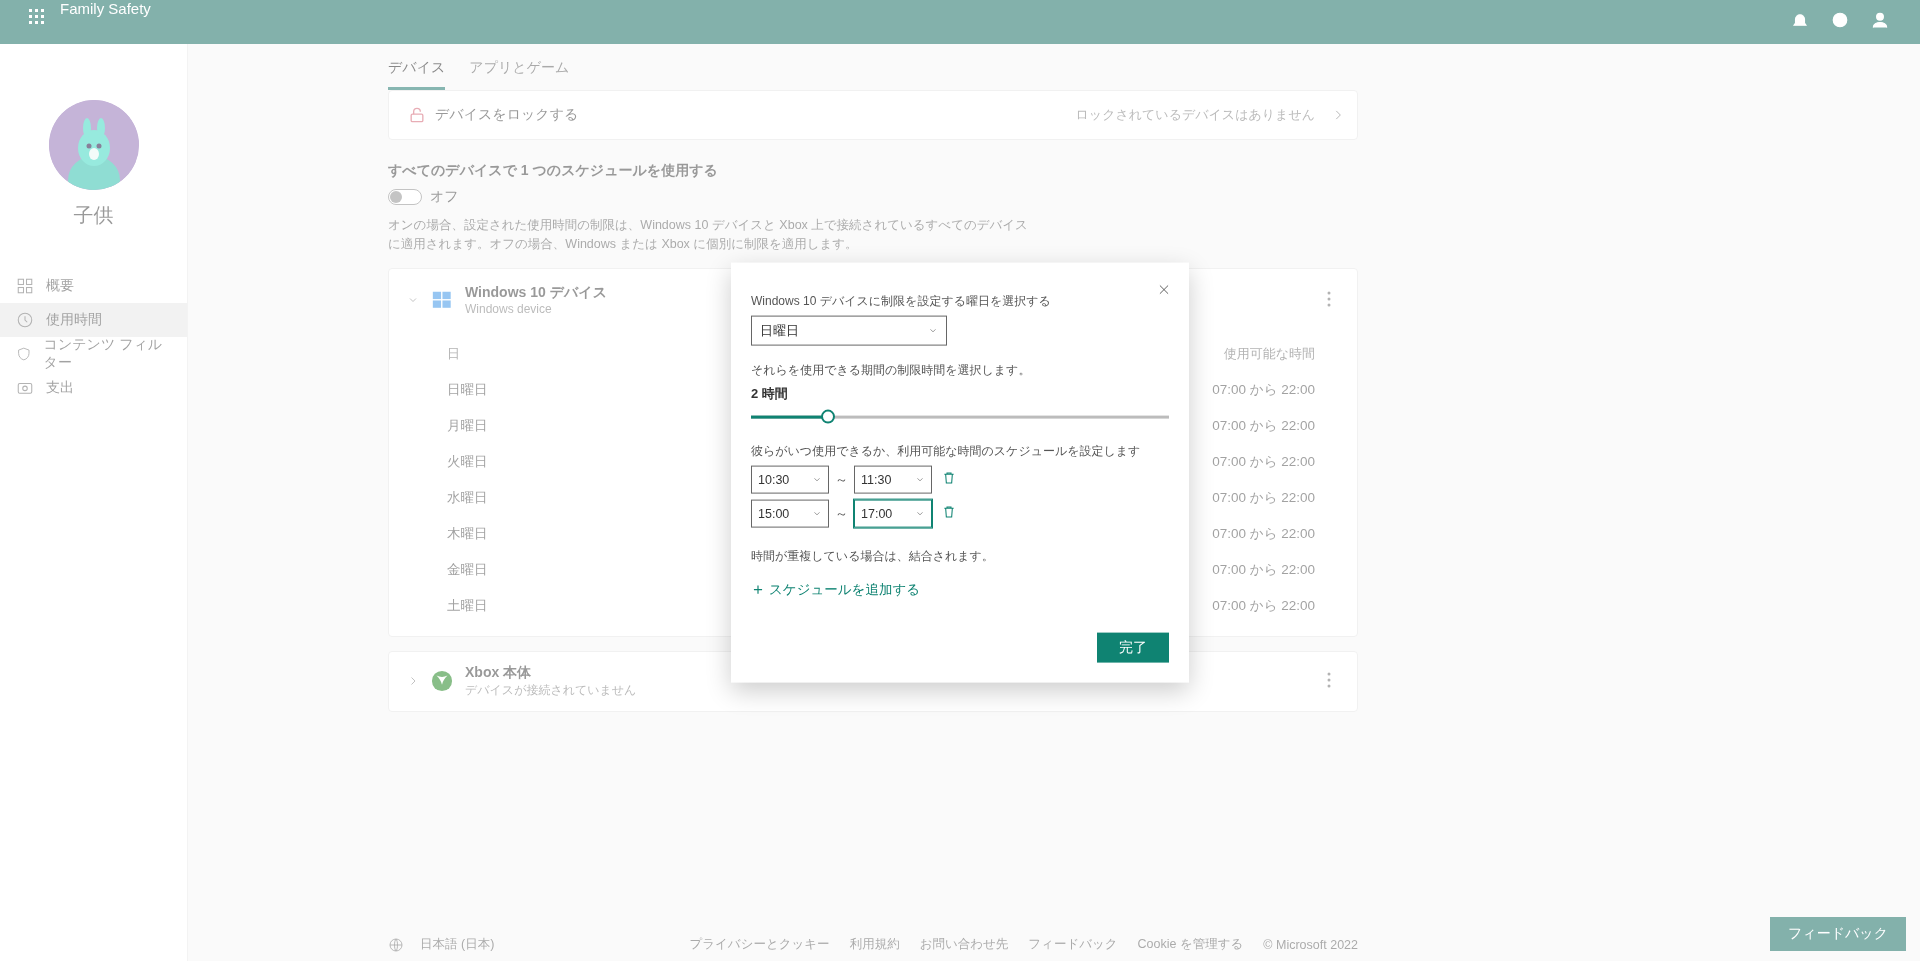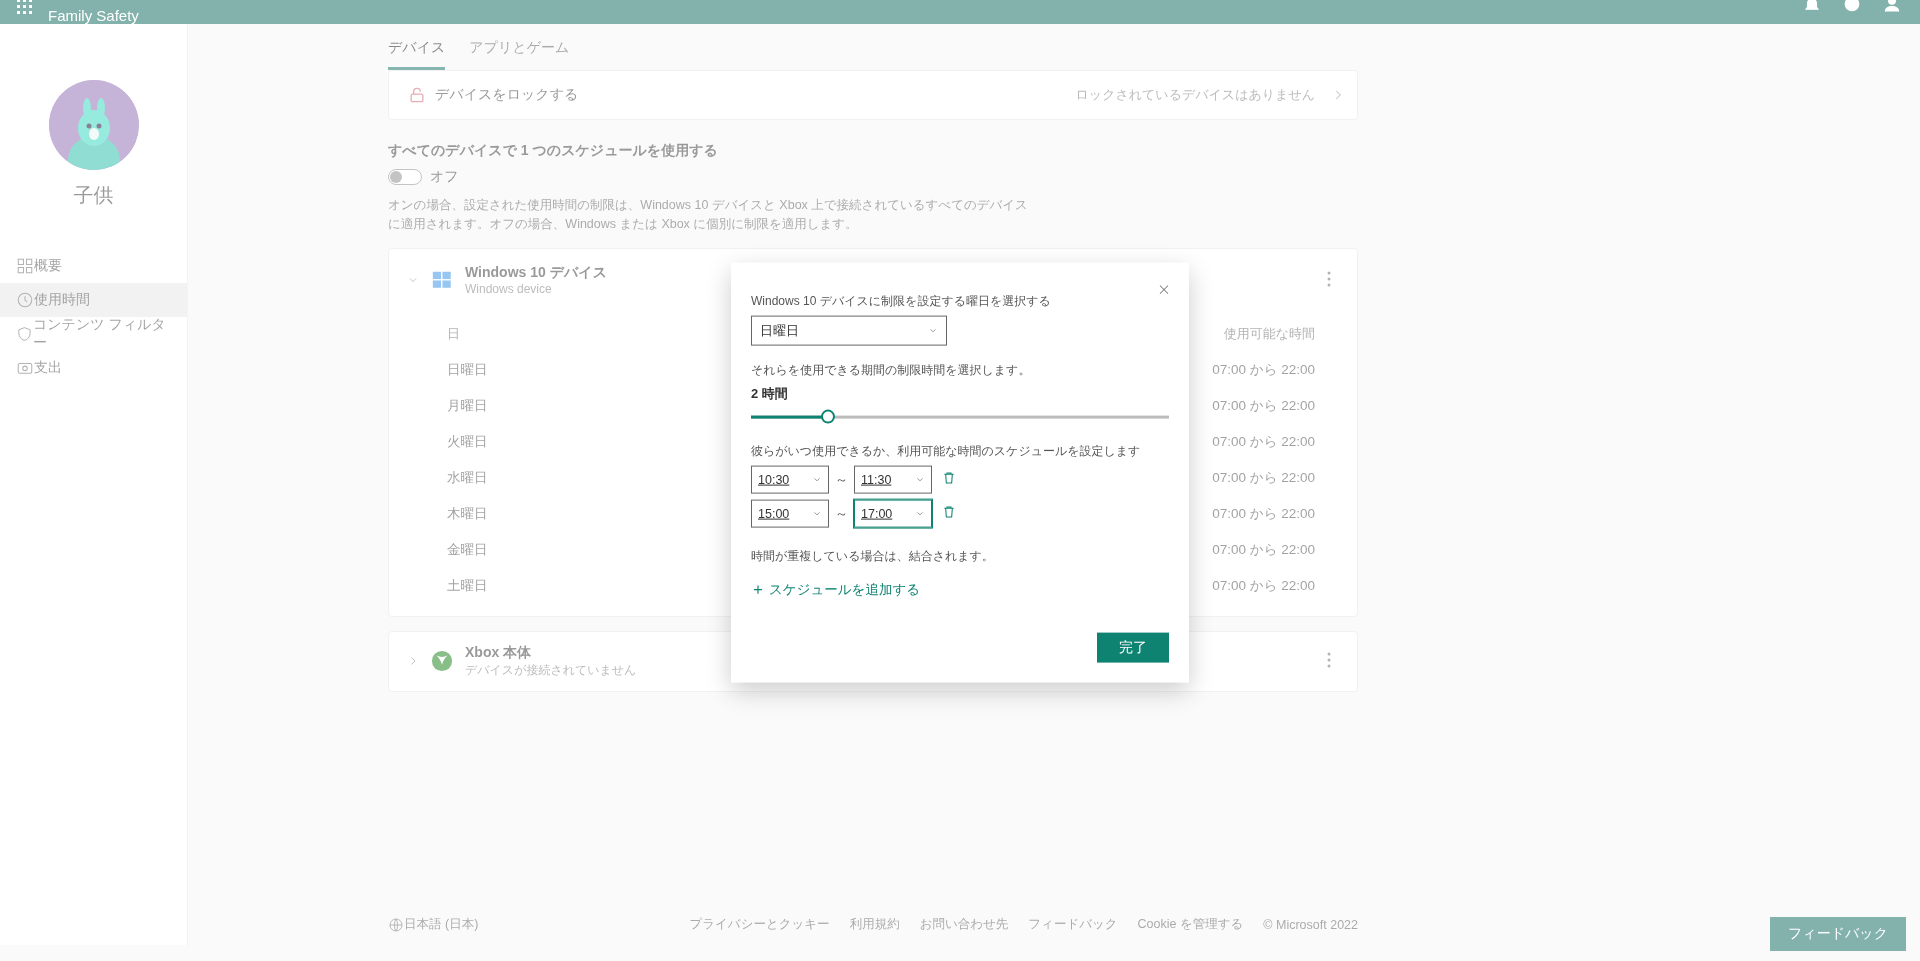--- a/index.html
+++ b/index.html
@@ -1,31 +1,31 @@
 <!DOCTYPE html>
 <html><head>
 <meta charset="utf-8">
 <style>
 * { box-sizing: border-box; margin: 0; padding: 0; font-family: "Segoe UI", "Meiryo", sans-serif; }
 body { background: #f5f5f5; color: #333; font-size: 14px; overflow: hidden; }
 
-.topbar { height: 24px; background: #066257; color: #fff; display: flex; align-items: flex-end; padding: 0 8px; }
+.topbar { height: 44px; background: #066257; color: #fff; display: flex; align-items: flex-start; padding: 0 20px; }
 .topbar .waffle { width: 34px; height: 34px; display:flex;align-items:center;justify-content:center; cursor:pointer; }
 .topbar .title { font-size: 15px; font-weight: 500; margin-left: 6px; }
 .topbar .spacer { flex: 1; }
 .topbar .icon-btn { width: 40px; height: 40px; display:flex;align-items:center;justify-content:center; cursor:pointer; }
 .topbar svg { fill: #fff; }
 
 .layout { display: flex; height: calc(100vh - 40px); position: relative; }
 .sidebar { width: 188px; background: #fff; border-right: 1px solid #e6e6e6; display:flex; flex-direction:column; align-items:stretch; padding-top:16px;}
 .sidebar .avatar-wrap { display:flex; flex-direction:column; align-items:center; padding: 40px 0 20px 0; justify-content: flex-end; }
 .sidebar .avatar { width: 90px; height: 90px; border-radius: 50%; background: #8d6bb3; display:flex;align-items:center;justify-content:center; overflow:hidden;}
 .sidebar .child-name { font-size: 20px; margin-top: 12px; }
 .sidebar .nav { margin-top: 20px; }
-.sidebar .nav-item { display:flex; align-items:center; gap:0; height: 34px; padding: 0 16px; cursor:pointer; color:#444; }
+.sidebar .nav-item { display:flex; align-items:center; gap:12px; height: 34px; padding: 0 16px; cursor:pointer; color:#444; }
 .sidebar .nav-item.active { background:#e5e5e5; }
 .sidebar .nav-item svg { width:18px;height:18px; fill:none; stroke:#666; stroke-width:1.4; }
 
 .main { flex:1; overflow:auto; padding: 0 0 60px 0; position:relative;}
 .content-wrap { max-width: 970px; margin: 0 0 0 200px; }
 .tabs { display:flex; gap:24px; height: 46px; align-items:flex-end; padding-top:8px;}
 .tab { padding: 10px 0; cursor:pointer; color:#555; border-bottom:3px solid transparent; font-size:14px;}
 .tab.active { color:#111; border-bottom-color:#0f6d62; font-weight:500;}
 .intro { margin: 28px 0 18px 0; font-size: 13.5px; color:#333; line-height:1.6; max-width: 640px;}
 
@@ -53,40 +53,40 @@
 .schedule-row { display:grid; grid-template-columns: 1fr 180px 1fr; padding: 9px 0; font-size:13.5px; color:#444; align-items:center;}
 .schedule-head { color:#666; font-size:13px;}
 .schedule-row .mid { text-align:center;}
 .schedule-row .right { text-align:right; padding-right:16px;}
 
 .xbox-card .device-header { padding: 12px 18px;}
 .xbox-logo { width:22px;height:22px; }
 .disconnect-sub { font-size:12px; color:#777;}
 
 .footer { position:absolute; bottom: 12px; left:200px; right:24px; display:flex; align-items:center; gap:20px; font-size:12.5px; color:#555; max-width:970px;}
-.footer .lang { display:flex; align-items:center; gap:0;}
+.footer .lang { display:flex; align-items:center; gap:16px;}
 .footer .links { margin-left:auto; display:flex; gap:20px;}
 .footer .links span { cursor:pointer;}
 
 .feedback-btn { position:fixed; right: 14px; bottom: 10px; background:#066257; color:#fff; padding: 8px 18px; font-size:14px; cursor:pointer;}
 
 .overlay { position:fixed; inset:0; background:rgba(255,255,255,0.5); z-index:10;}
 .modal { position:fixed; left:50%; top:50%; transform:translate(-50%,-52%); width:458px; background:#fff; z-index:20; box-shadow:0 8px 24px rgba(0,0,0,0.2); padding: 22px 20px 20px 20px;}
 .modal h2 { font-size:20px; font-weight:500; margin-bottom: 14px;}
 .modal .close { position:absolute; right:14px; top:16px; cursor:pointer; padding:4px;}
 .modal .label { font-size:12px; color:#555; margin: 16px 0 6px 0;}
 .modal .label.first { margin-top: 8px;}
 .select { height:30px; border:1px solid #666; width:196px; display:flex; align-items:center; justify-content:space-between; padding:0 8px; font-size:13px; cursor:pointer;}
 .slider-label { font-size:13px; font-weight:600; margin-top:4px;}
 .slider { position:relative; height: 18px; margin-top: 6px;}
 .slider .track { position:absolute; top:7px; left:0; right:0; height:3px; background:#bcbcbc;}
 .slider .fill { position:absolute; top:7px; left:0; width:18.5%; height:3px; background:#0f8372;}
 .slider .thumb { position:absolute; top:1px; left:18.5%; transform:translateX(-50%); width:14px; height:14px; border-radius:50%; background:#fff; border:2px solid #0f8372; cursor:pointer;}
 .time-row { display:flex; align-items:center; gap:6px; margin-top:6px;}
-.time-select { height:28px; width:78px; border:1px solid #666; display:flex; align-items:center; justify-content:space-between; padding:4px 6px; font-size:12.5px; cursor:pointer;text-decoration:underline;}
+.time-select { height:28px; width:78px; border:1px solid #666; display:flex; align-items:center; justify-content:space-between; padding:4px 6px; font-size:12.5px; cursor:pointer;}
 .time-select.focused { border-color:#0f8372; outline:1px solid #0f8372;}
 .tilde { font-size:13px; color:#555;}
 .trash { cursor:pointer; padding:3px;}
 .trash svg { stroke:#0f8372; fill:none; stroke-width:1.6;}
 .overlap-note { font-size:12px; color:#555; margin-top:20px;}
 .add-sched { display:flex; align-items:center; gap:4px; color:#0f8372; font-size:13.5px; margin-top:16px; cursor:pointer;}
 .modal .done { margin-top: 34px; display:flex; justify-content:flex-end;}
 .modal .done button { background:#0f8372; color:#fff; border:none; padding: 6px 22px; font-size:14px; cursor:pointer;}
 .chev { width:10px;height:10px; }
 

